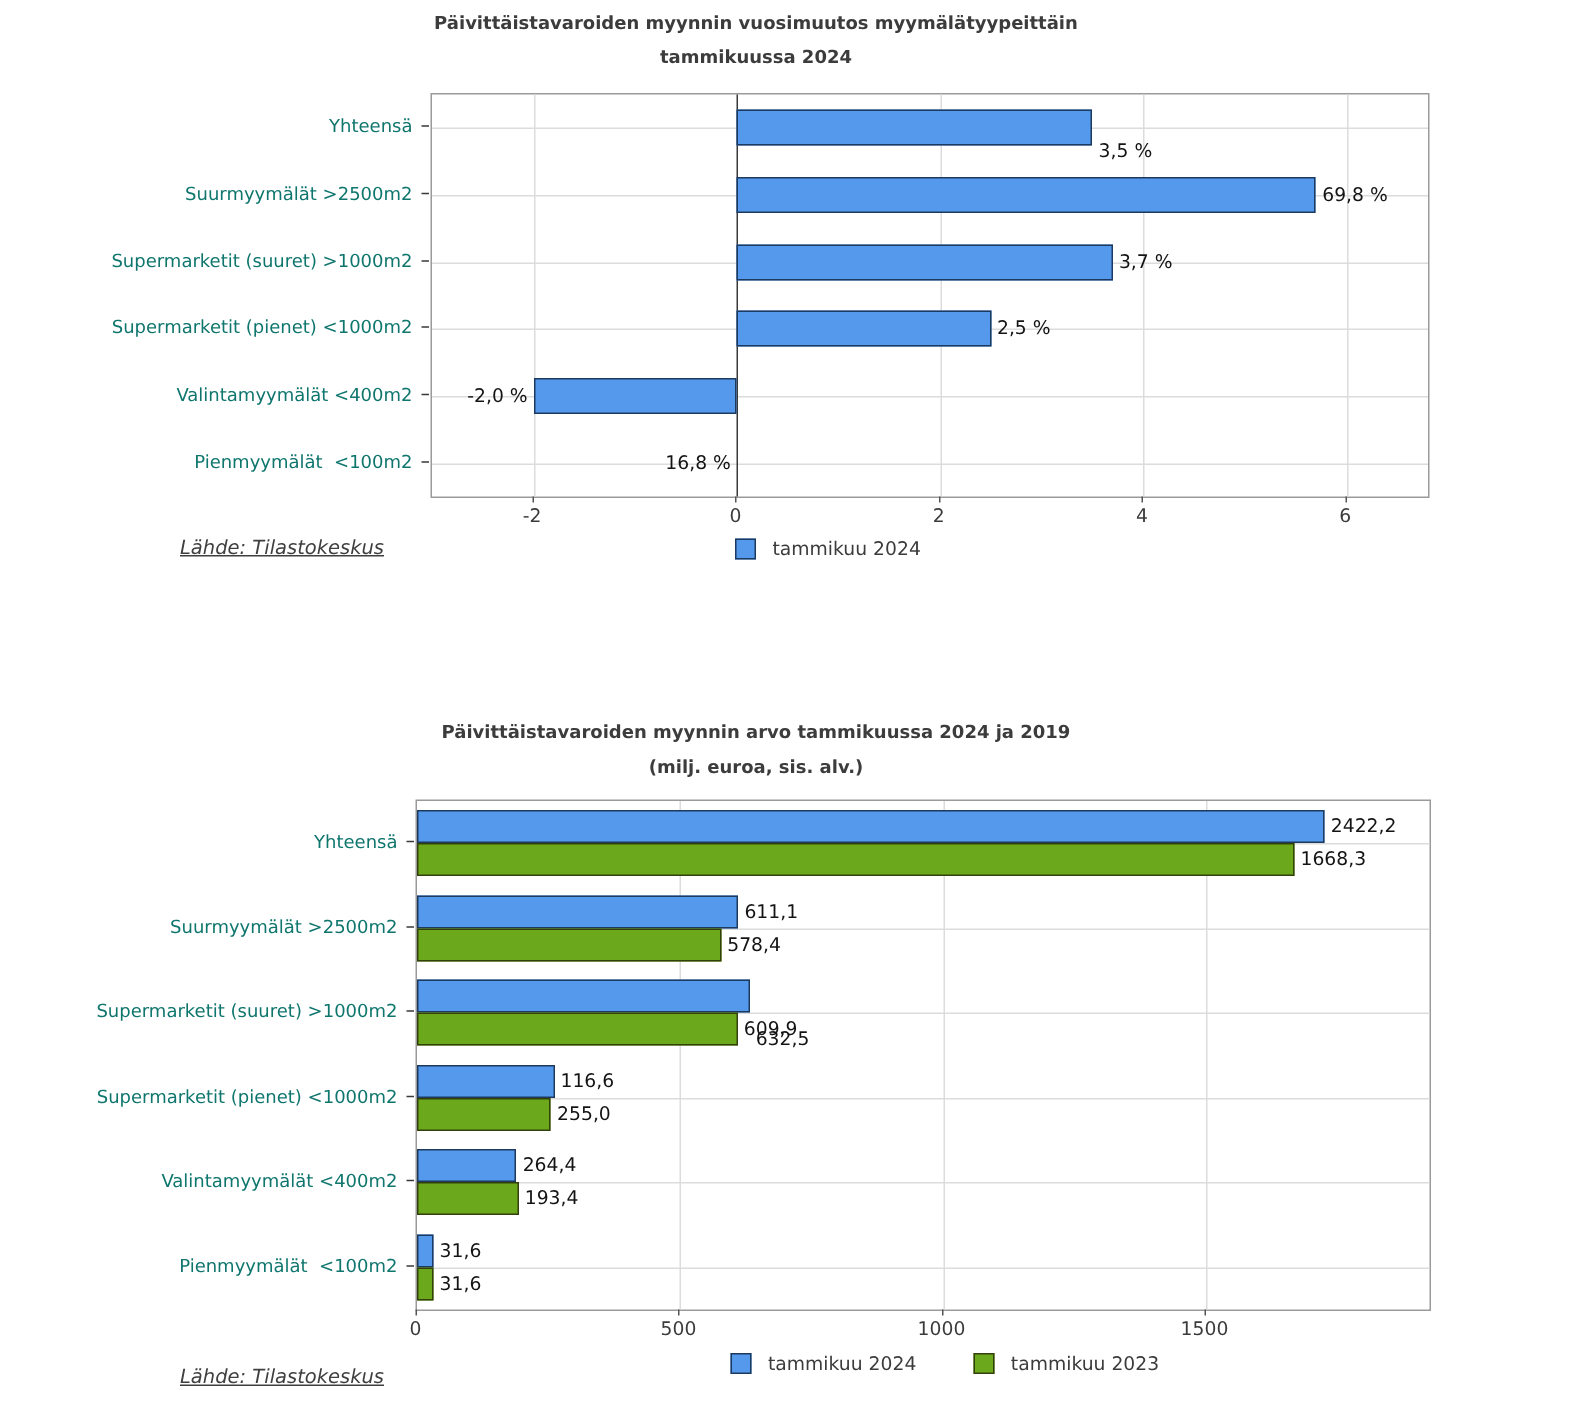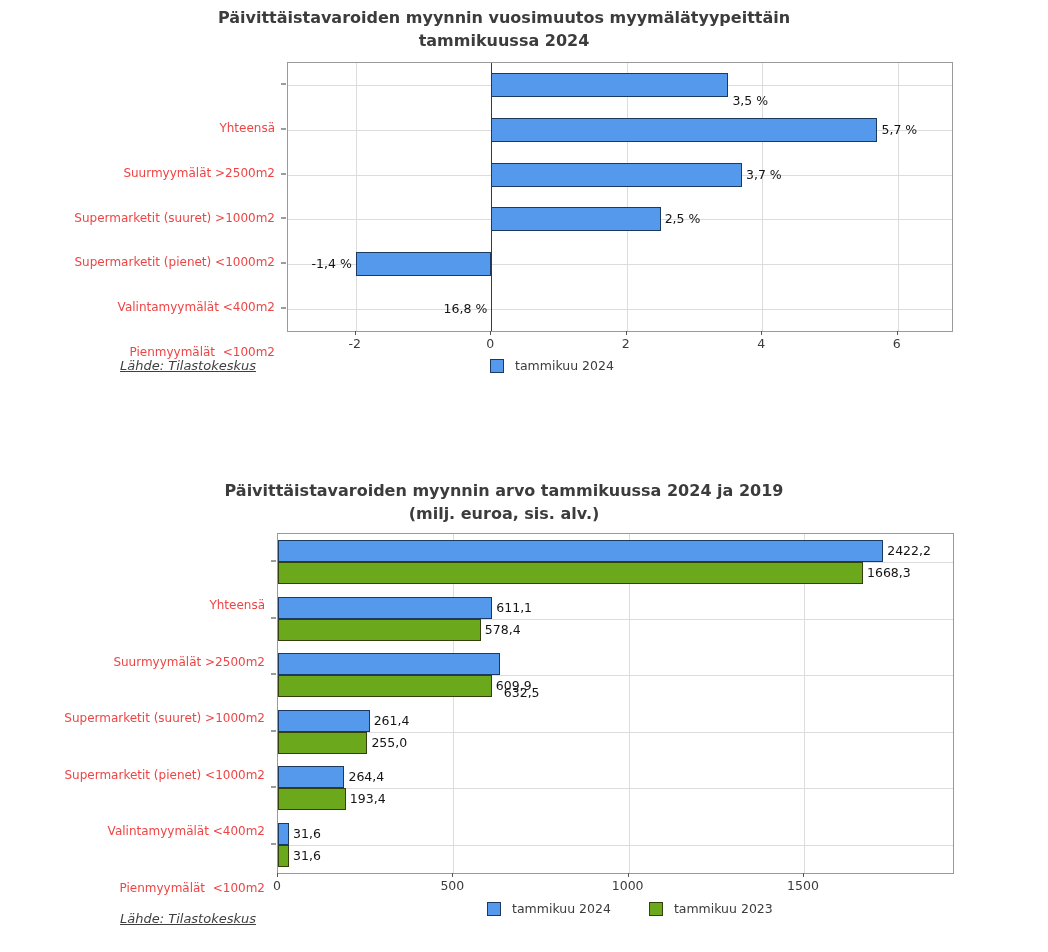--- a/index.html
+++ b/index.html
@@ -1,40 +1,40 @@
 <!DOCTYPE html>
 <html><head>
 <meta charset="utf-8">
 <style>
   html,body{margin:0;padding:0;background:#fff;}
   #page{position:relative;width:1048px;height:952px;background:#ffffff;overflow:hidden;
         font-family:"DejaVu Sans","Liberation Sans",sans-serif;}
 
   .title-line{position:absolute;left:0;width:1008px;text-align:center;font-weight:bold;
-              font-size:16px;color:#3c3c3c;white-space:nowrap;}
+              font-size:12px;color:#3c3c3c;white-space:nowrap;}
   #t0-1{top:8px;}  #t0-2{top:31px;}
   #t1-1{top:481px;} #t1-2{top:504px;}
 
   .plot{position:absolute;background:#fff;border:1px solid #9a9a9a;box-sizing:content-box;}
   #plot-0{left:287px;top:62px;width:664px;height:268px;}
   #plot-1{left:277px;top:533px;width:675px;height:339px;}
 
   .hgrid{position:absolute;left:0;right:0;height:1px;background:#dcdcdc;}
   .vgrid{position:absolute;top:0;bottom:0;width:1px;background:#dcdcdc;}
   .vgrid.zero{background:#3a3a3a;}
 
   .bar{position:absolute;box-sizing:border-box;border:1px solid #000;}
   .bar-label{position:absolute;transform:translateY(-50%);font-size:12.5px;color:#141414;
              white-space:nowrap;line-height:1;}
 
   .ylabels{position:absolute;}
   #ylab-0{left:0;top:62px;width:287px;height:268px;}
   #ylab-1{left:0;top:533px;width:277px;height:339px;}
-  .ylabel{position:absolute;right:12px;transform:translateY(-50%);font-size:12px;color:#ef4444;
-          white-space:pre;line-height:1;margin-top:44px;}
+  .ylabel{position:absolute;right:12px;transform:translateY(-50%);font-size:12px;color:#0f766e;
+          white-space:pre;line-height:1;}
   .ydash{position:absolute;right:1px;width:5px;height:1px;background:#3a3a3a;transform:translateY(-50%);}
 
   .xticks{position:absolute;height:26px;}
   #xt-0{left:287px;top:331px;width:664px;}
   #xt-1{left:277px;top:873px;width:675px;}
   .tickmark{position:absolute;top:0;width:1px;height:4px;background:#555;}
   .ticklabel{position:absolute;top:7px;transform:translateX(-50%);font-size:12.5px;color:#3b3b3b;
              white-space:nowrap;line-height:1;}
 
   .legend{position:absolute;display:flex;gap:38px;align-items:center;justify-content:center;}
@@ -77,27 +77,27 @@
         <div class="hgrid" style="top: 201px;"></div>
         <div class="hgrid" style="top: 245.667px;"></div>
         <div class="vgrid" style="left: 67.7551px;"></div>
         <div class="vgrid zero" style="left: 203.265px;"></div>
         <div class="vgrid" style="left: 338.776px;"></div>
         <div class="vgrid" style="left: 474.286px;"></div>
         <div class="vgrid" style="left: 609.796px;"></div>
         <div class="bar" style="left: 203.265px; top: 10.3333px; width: 237.143px; height: 24px; background: rgb(85, 153, 236); border-color: rgb(28, 58, 95);"></div>
         <div class="bar-label" style="top: 22.3333px; left: 444.408px; margin-top: 16px;">3,5 %</div>
         <div class="bar" style="left: 203.265px; top: 55px; width: 386.204px; height: 24px; background: rgb(85, 153, 236); border-color: rgb(28, 58, 95);"></div>
-        <div class="bar-label" style="top: 67px; left: 593.469px;">5,7 %</div>
+        <div class="bar-label" style="top: 67px; left: 593.469px;">69,8 %</div>
         <div class="bar" style="left: 203.265px; top: 99.6667px; width: 250.694px; height: 24px; background: rgb(85, 153, 236); border-color: rgb(28, 58, 95);"></div>
         <div class="bar-label" style="top: 111.667px; left: 457.959px;">3,7 %</div>
         <div class="bar" style="left: 203.265px; top: 144.333px; width: 169.388px; height: 24px; background: rgb(85, 153, 236); border-color: rgb(28, 58, 95);"></div>
         <div class="bar-label" style="top: 156.333px; left: 376.653px;">2,5 %</div>
         <div class="bar" style="left: 67.7551px; top: 189px; width: 135.51px; height: 24px; background: rgb(85, 153, 236); border-color: rgb(28, 58, 95);"></div>
-        <div class="bar-label" style="top: 201px; right: 600.245px;">-1,4 %</div>
+        <div class="bar-label" style="top: 201px; right: 600.245px;">-2,0 %</div>
         <div class="bar-label" style="top: 245.667px; right: 464.735px;">16,8 %</div>
       </div>
     <div class="xticks" id="xt-0">
         <div class="tickmark" style="left: 67.7551px;"></div>
         <div class="ticklabel" style="left: 67.7551px;">-2</div>
         <div class="tickmark" style="left: 203.265px;"></div>
         <div class="ticklabel" style="left: 203.265px;">0</div>
         <div class="tickmark" style="left: 338.776px;"></div>
         <div class="ticklabel" style="left: 338.776px;">2</div>
         <div class="tickmark" style="left: 474.286px;"></div>
@@ -141,21 +141,21 @@
         <div class="vgrid" style="left: 175.325px;"></div>
         <div class="vgrid" style="left: 350.649px;"></div>
         <div class="vgrid" style="left: 525.974px;"></div>
         <div class="bar" style="left: 0px; top: 6.25px; width: 605.221px; height: 22px; background: rgb(85, 153, 236); border-color: rgb(28, 58, 95);"></div>
         <div class="bar-label" style="top: 17.25px; left: 609.221px;">2422,2</div>
         <div class="bar" style="left: 0px; top: 62.75px; width: 214.282px; height: 22px; background: rgb(85, 153, 236); border-color: rgb(28, 58, 95);"></div>
         <div class="bar-label" style="top: 73.75px; left: 218.282px;">611,1</div>
         <div class="bar" style="left: 0px; top: 119.25px; width: 221.786px; height: 22px; background: rgb(85, 153, 236); border-color: rgb(28, 58, 95);"></div>
         <div class="bar-label" style="top: 130.25px; left: 225.786px; margin-top: 29px;">632,5</div>
         <div class="bar" style="left: 0px; top: 175.75px; width: 91.6597px; height: 22px; background: rgb(85, 153, 236); border-color: rgb(28, 58, 95);"></div>
-        <div class="bar-label" style="top: 186.75px; left: 95.6597px;">261,4</div>
+        <div class="bar-label" style="top: 186.75px; left: 95.6597px;">116,6</div>
         <div class="bar" style="left: 0px; top: 232.25px; width: 66.4481px; height: 22px; background: rgb(85, 153, 236); border-color: rgb(28, 58, 95);"></div>
         <div class="bar-label" style="top: 243.25px; left: 70.4481px;">264,4</div>
         <div class="bar" style="left: 0px; top: 288.75px; width: 11.0805px; height: 22px; background: rgb(85, 153, 236); border-color: rgb(28, 58, 95);"></div>
         <div class="bar-label" style="top: 299.75px; left: 15.0805px;">31,6</div>
         <div class="bar" style="left: 0px; top: 28.25px; width: 584.988px; height: 22px; background: rgb(107, 168, 28); border-color: rgb(51, 64, 11);"></div>
         <div class="bar-label" style="top: 39.25px; left: 588.988px;">1668,3</div>
         <div class="bar" style="left: 0px; top: 84.75px; width: 202.816px; height: 22px; background: rgb(107, 168, 28); border-color: rgb(51, 64, 11);"></div>
         <div class="bar-label" style="top: 95.75px; left: 206.816px;">578,4</div>
         <div class="bar" style="left: 0px; top: 141.25px; width: 213.861px; height: 22px; background: rgb(107, 168, 28); border-color: rgb(51, 64, 11);"></div>
         <div class="bar-label" style="top: 152.25px; left: 217.861px;">609,9</div>

